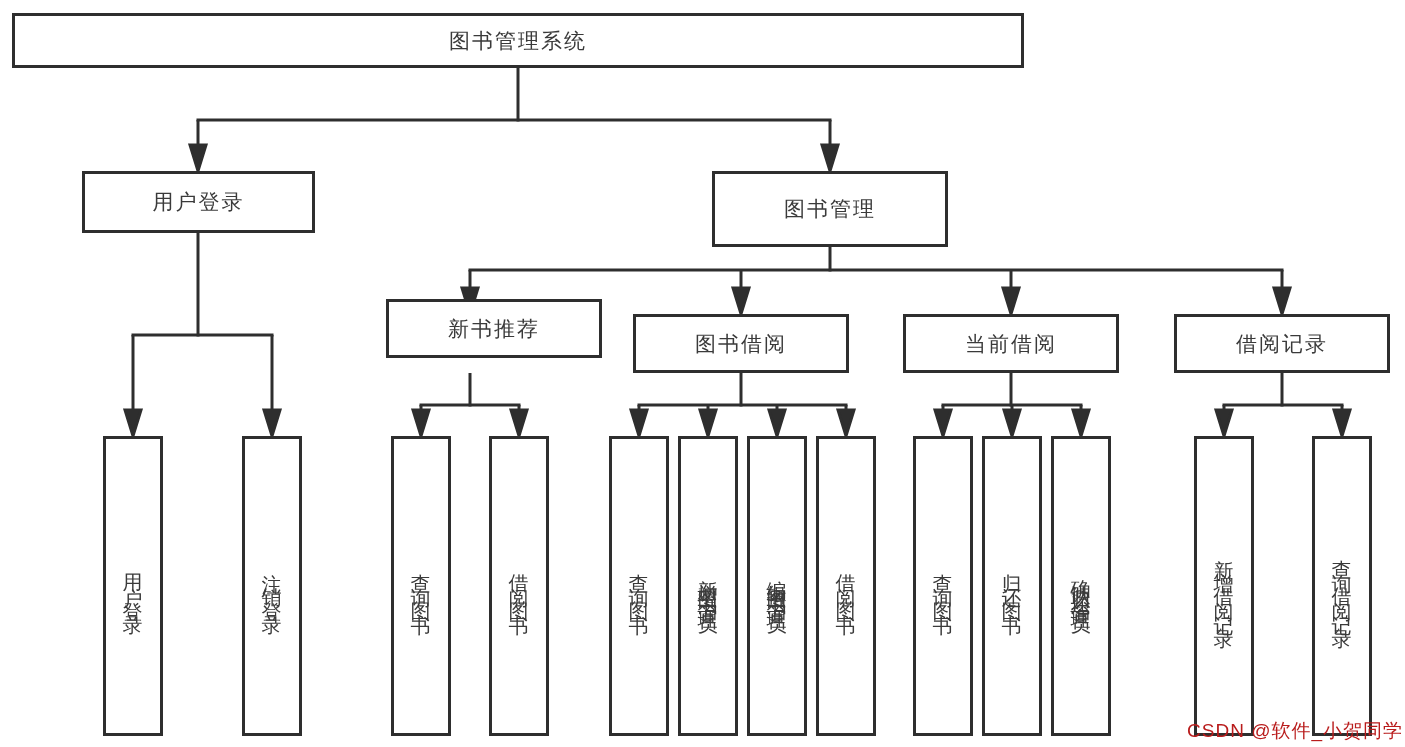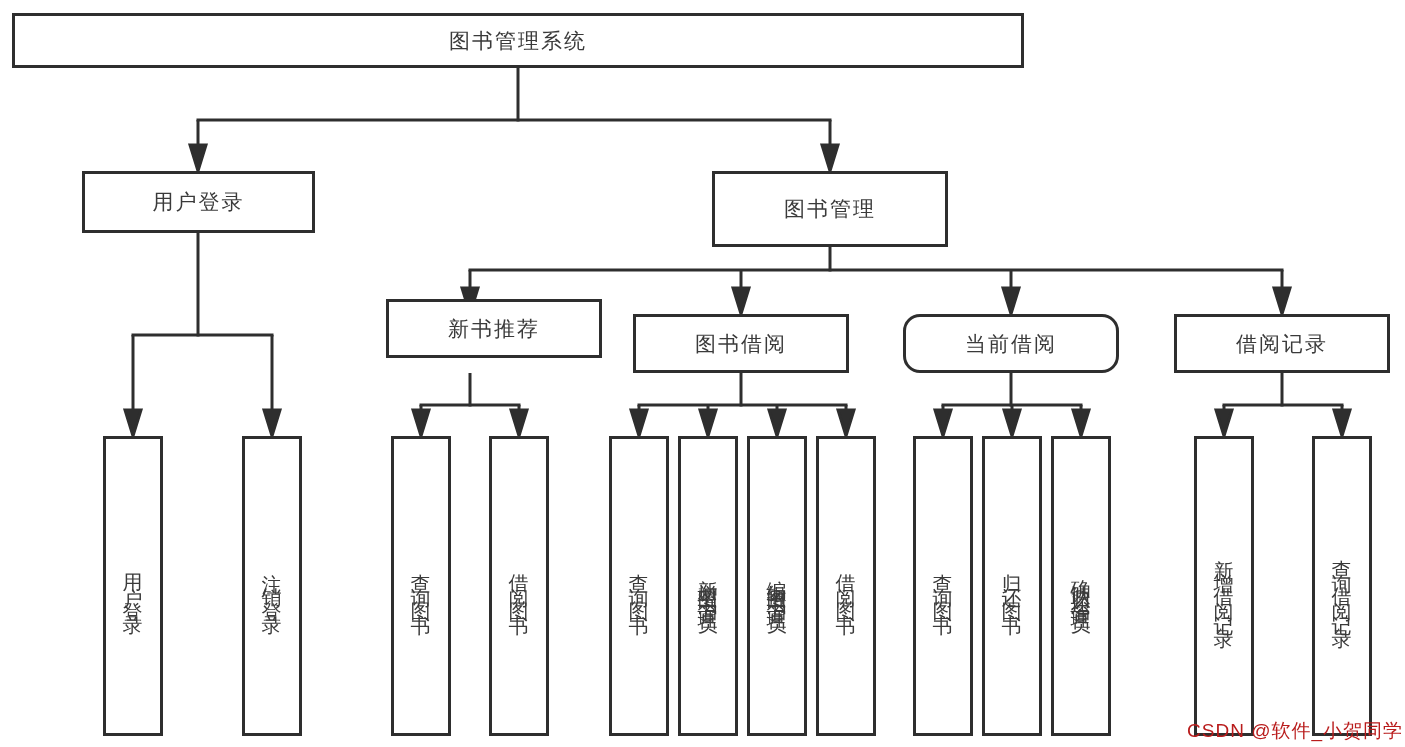--- a/index.html
+++ b/index.html
@@ -131,21 +131,21 @@
   <div class="node h" style="left:712px; top:171px; width:236px; height:76px;">
     <span class="label">图书管理</span>
   </div>
 
   <div class="node h" style="left:362px; top:299px; width:216px; height:59px;margin-left:24px;">
     <span class="label">新书推荐</span>
   </div>
   <div class="node h" style="left:633px; top:314px; width:216px; height:59px;">
     <span class="label">图书借阅</span>
   </div>
-  <div class="node h" style="left:903px; top:314px; width:216px; height:59px;border-radius:17px;">
+  <div class="node h" style="left:903px; top:314px; width:216px; height:59px;">
     <span class="label">当前借阅</span>
   </div>
   <div class="node h" style="left:1174px; top:314px; width:216px; height:59px;">
     <span class="label">借阅记录</span>
   </div>
 
   <div class="node leaf" style="left:103px; top:436px; width:60px; height:300px;">
     <span class="label">用户登录</span>
   </div>
   <div class="node leaf" style="left:242px; top:436px; width:60px; height:300px;">

